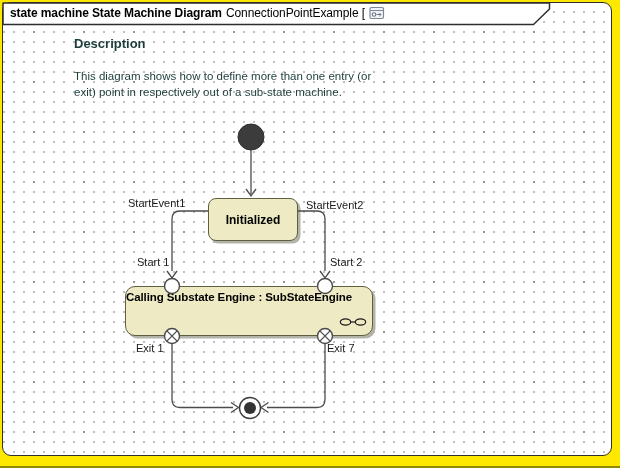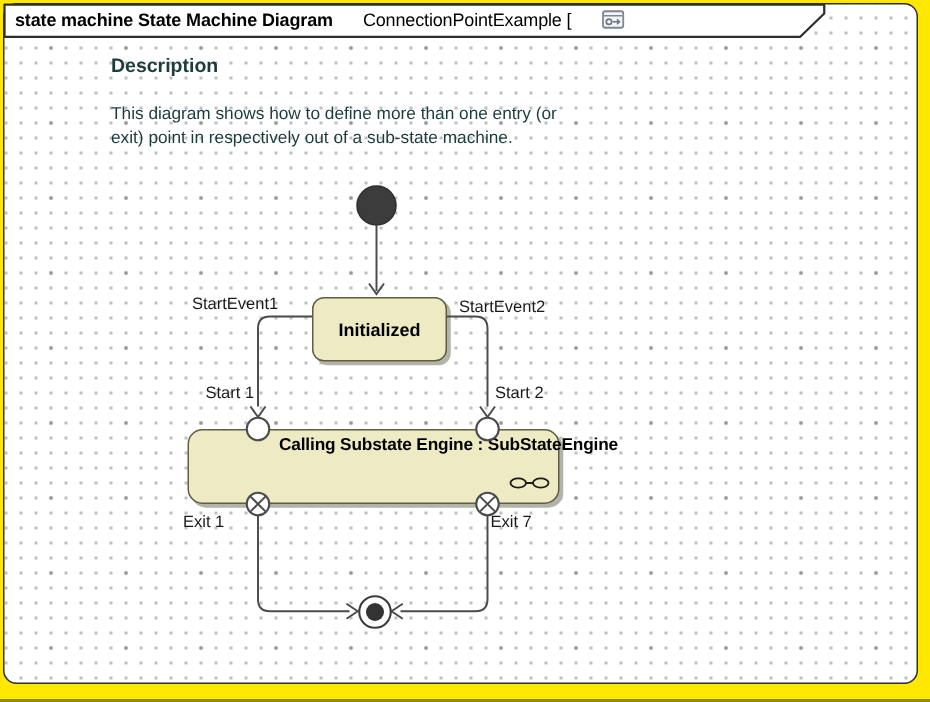--- a/index.html
+++ b/index.html
@@ -25,21 +25,21 @@
     border-radius:9px;
   }
   
   svg.wires{position:absolute;left:0;top:0;width:620px;height:468px;z-index:3;pointer-events:none;}
   .wire{stroke:#4b4b4b;stroke-width:1.3;fill:none;}
   .arrow{stroke:#4b4b4b;stroke-width:1.3;fill:none;stroke-linejoin:miter;}
 
   
   .tabtext{
     position:absolute;left:10px;top:6px;z-index:4;
-    display:flex;align-items:center;gap:20px;
+    display:flex;align-items:center;gap:4px;
     font-size:12px;letter-spacing:-0.1px;white-space:nowrap;color:#000;
   }
   .tabtext .b{font-weight:bold;}
   .dgicon{display:inline-block;width:16px;height:14px;}
 
   
   .desc-head{
     position:absolute;left:74px;top:36px;z-index:2;
     font-size:13px;font-weight:bold;color:#1c3b3b;
   }
@@ -61,32 +61,32 @@
   }
   .state-initialized{
     left:208px;top:198px;width:90px;height:43px;border-radius:8px;
     display:flex;align-items:center;justify-content:center;
     font-size:12px;font-weight:bold;
   }
   .state-sub{
     left:125px;top:286px;width:248px;height:50px;border-radius:10px;
   }
   .state-sub .title{
-    position:absolute;left:0;top:4px;width:100%;text-align:right;
-    font-size:11.5px;font-weight:bold;letter-spacing:-0.1px;padding-left:40px;
+    position:absolute;left:0;top:4px;width:100%;text-align:left;
+    font-size:11.5px;font-weight:bold;letter-spacing:-0.1px;
   }
   .subicon{position:absolute;right:5px;bottom:8px;width:28px;height:10px;}
 
   
   .tlabel{position:absolute;z-index:2;font-size:11px;color:#1a1a1a;white-space:nowrap;}
   .lbl-se1{left:128px;top:197px;}
   .lbl-se2{left:306px;top:199px;}
   .lbl-s1{left:137px;top:256px;}
   .lbl-s2{left:330px;top:256px;}
-  .lbl-e1{left:122px;top:342px;}
+  .lbl-e1{left:136px;top:342px;}
   .lbl-e2{left:327px;top:342px;}
 </style>
 </head>
 <body>
 
 <div class="frame"></div>
 
 <div class="state state-initialized">
   <span>Initialized</span>
 </div>

